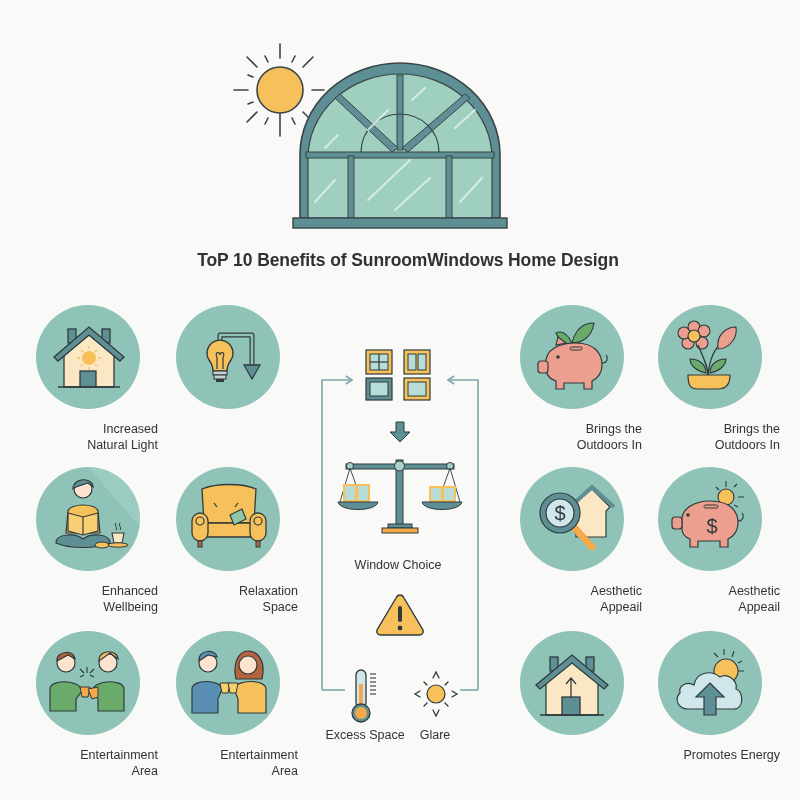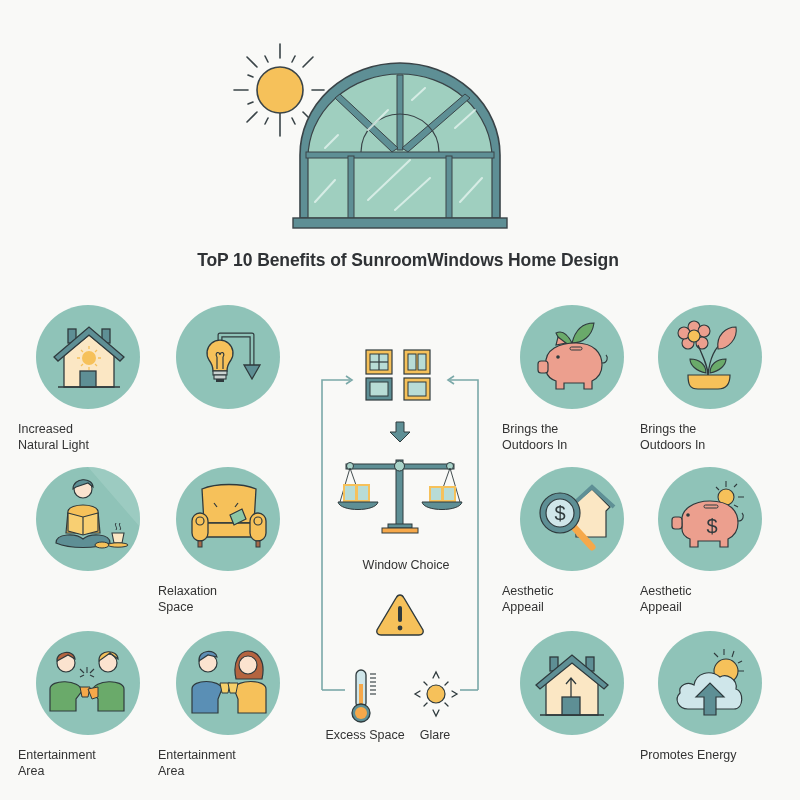--- a/index.html
+++ b/index.html
@@ -1,19 +1,19 @@
 <!DOCTYPE html>
 <html><head>
 <meta charset="utf-8">
 <style>
   html, body { margin: 0; padding: 0; }
   body { width: 800px; height: 800px; background: #f9f9f7; position: relative; overflow: hidden; font-family: "Liberation Sans", sans-serif; color: #2f3133; }
   .abs { position: absolute; }
   .title { left: 8px; width: 800px; top: 250px; text-align: center; font-size: 17.5px; font-weight: bold; color: #2f3235; letter-spacing: -0.1px; }
-  .benefit { position: absolute; width: 140px; text-align: left; }
+  .benefit { position: absolute; width: 140px; text-align: right; }
   .benefit .circle { width: 104px; height: 104px; border-radius: 50%; background: #8fc3b8; margin: 0 auto; position: relative; overflow: hidden; }
   .benefit .circle svg { position: absolute; left: 0; top: 0; }
   .benefit .label { margin-top: 12px; font-size: 12.5px; line-height: 16px; color: #333; white-space: pre-line; }
   .center-label { position: absolute; font-size: 12.5px; color: #333; text-align: center; }
 </style>
 </head>
 <body>
 
 <svg class="abs" style="left:220px;top:30px" width="320" height="200" viewBox="0 0 320 200">
 
@@ -114,20 +114,22 @@
       <path d="M30 66 L32 44 C34 36 60 36 62 44 L64 66 Z" fill="#f6c15a" stroke="#2f3a3d" stroke-width="1.2"></path>
       <path d="M32 46 L47 50 L62 46 L62 64 L47 68 L32 64 Z" fill="#f8cf72" stroke="#2f3a3d" stroke-width="1.2"></path>
       <line x1="47" y1="50" x2="47" y2="68" stroke="#2f3a3d" stroke-width="1.2"></line>
       <path d="M20 76 C20 66 40 66 47 72 C54 66 74 66 74 76 C60 82 34 82 20 76 Z" fill="#5e8f95" stroke="#2f3a3d" stroke-width="1.2"></path>
       <ellipse cx="66" cy="78" rx="7" ry="3" fill="#f6c15a" stroke="#2f3a3d" stroke-width="1"></ellipse>
       <path d="M76 66 L88 66 L86 76 L78 76 Z" fill="#fbe7c4" stroke="#2f3a3d" stroke-width="1.1"></path>
       <ellipse cx="82" cy="78" rx="10" ry="2.2" fill="#f6c15a" stroke="#2f3a3d" stroke-width="1"></ellipse>
       <path d="M80 56 C78 59 82 60 80 63 M84 56 C82 59 86 60 84 63" fill="none" stroke="#2f3a3d" stroke-width="1"></path>
     </svg>
   </div>
+  <div class="label">Enhanced
+Wellbeing</div>
 </div>
 
 <div class="benefit" style="left:158px;top:467px">
   <div class="circle">
     <svg width="104" height="104" viewBox="0 0 104 104">
       <path d="M28 56 L26 22 C40 16 66 16 80 22 L78 56 Z" fill="#f6c15a" stroke="#2f3a3d" stroke-width="1.3"></path>
       <rect x="28" y="56" width="50" height="14" rx="3" fill="#f6c15a" stroke="#2f3a3d" stroke-width="1.3"></rect>
       <path d="M54 48 L66 42 L70 52 L58 58 Z" fill="#8cc7a6" stroke="#2f3a3d" stroke-width="1.2"></path>
       <rect x="16" y="46" width="16" height="28" rx="8" fill="#f6c15a" stroke="#2f3a3d" stroke-width="1.3"></rect>
       <rect x="74" y="46" width="16" height="28" rx="8" fill="#f6c15a" stroke="#2f3a3d" stroke-width="1.3"></rect>
@@ -340,21 +342,21 @@
   <rect x="8" y="33" width="12" height="16" fill="#b8dcd6" stroke="#f6c15a" stroke-width="2"></rect>
   <rect x="21" y="33" width="12" height="16" fill="#b8dcd6" stroke="#f6c15a" stroke-width="2"></rect>
   <rect x="94" y="35" width="12" height="14" fill="#b8dcd6" stroke="#f6c15a" stroke-width="2"></rect>
   <rect x="107" y="35" width="12" height="14" fill="#b8dcd6" stroke="#f6c15a" stroke-width="2"></rect>
   <path d="M2 50 L42 50 C40 60 4 60 2 50 Z" fill="#5e8f95" stroke="#2f3a3d" stroke-width="1"></path>
   <path d="M86 50 L126 50 C124 60 88 60 86 50 Z" fill="#5e8f95" stroke="#2f3a3d" stroke-width="1"></path>
   <rect x="52" y="72" width="24" height="4" fill="#5e8f95" stroke="#2f3a3d" stroke-width="1"></rect>
   <rect x="46" y="76" width="36" height="5" fill="#f6a84a" stroke="#2f3a3d" stroke-width="1"></rect>
 </svg>
 
-<div class="center-label" style="left:336px;top:558px;width:140px">Window Choice</div>
+<div class="center-label" style="left:328px;top:558px;width:140px">Window Choice</div>
 
 <svg class="abs" style="left:374px;top:592px" width="52" height="46" viewBox="0 0 52 46">
   <path d="M26 3 C28 3 29 4 30 6 L49 38 C50 41 48 43 45 43 L7 43 C4 43 2 41 3 38 L22 6 C23 4 24 3 26 3 Z" fill="#f6c15a" stroke="#2f3a3d" stroke-width="1.4"></path>
   <rect x="24" y="14" width="4" height="16" rx="2" fill="#2f3a3d"></rect>
   <circle cx="26" cy="36" r="2.4" fill="#2f3a3d"></circle>
 </svg>
 
 <svg class="abs" style="left:348px;top:668px" width="34" height="56" viewBox="0 0 34 56">
   <rect x="8" y="2" width="10" height="38" rx="5" fill="#cfe6ea" stroke="#2f3a3d" stroke-width="1.3"></rect>
   <rect x="11" y="16" width="4" height="26" fill="#f6a84a"></rect>

